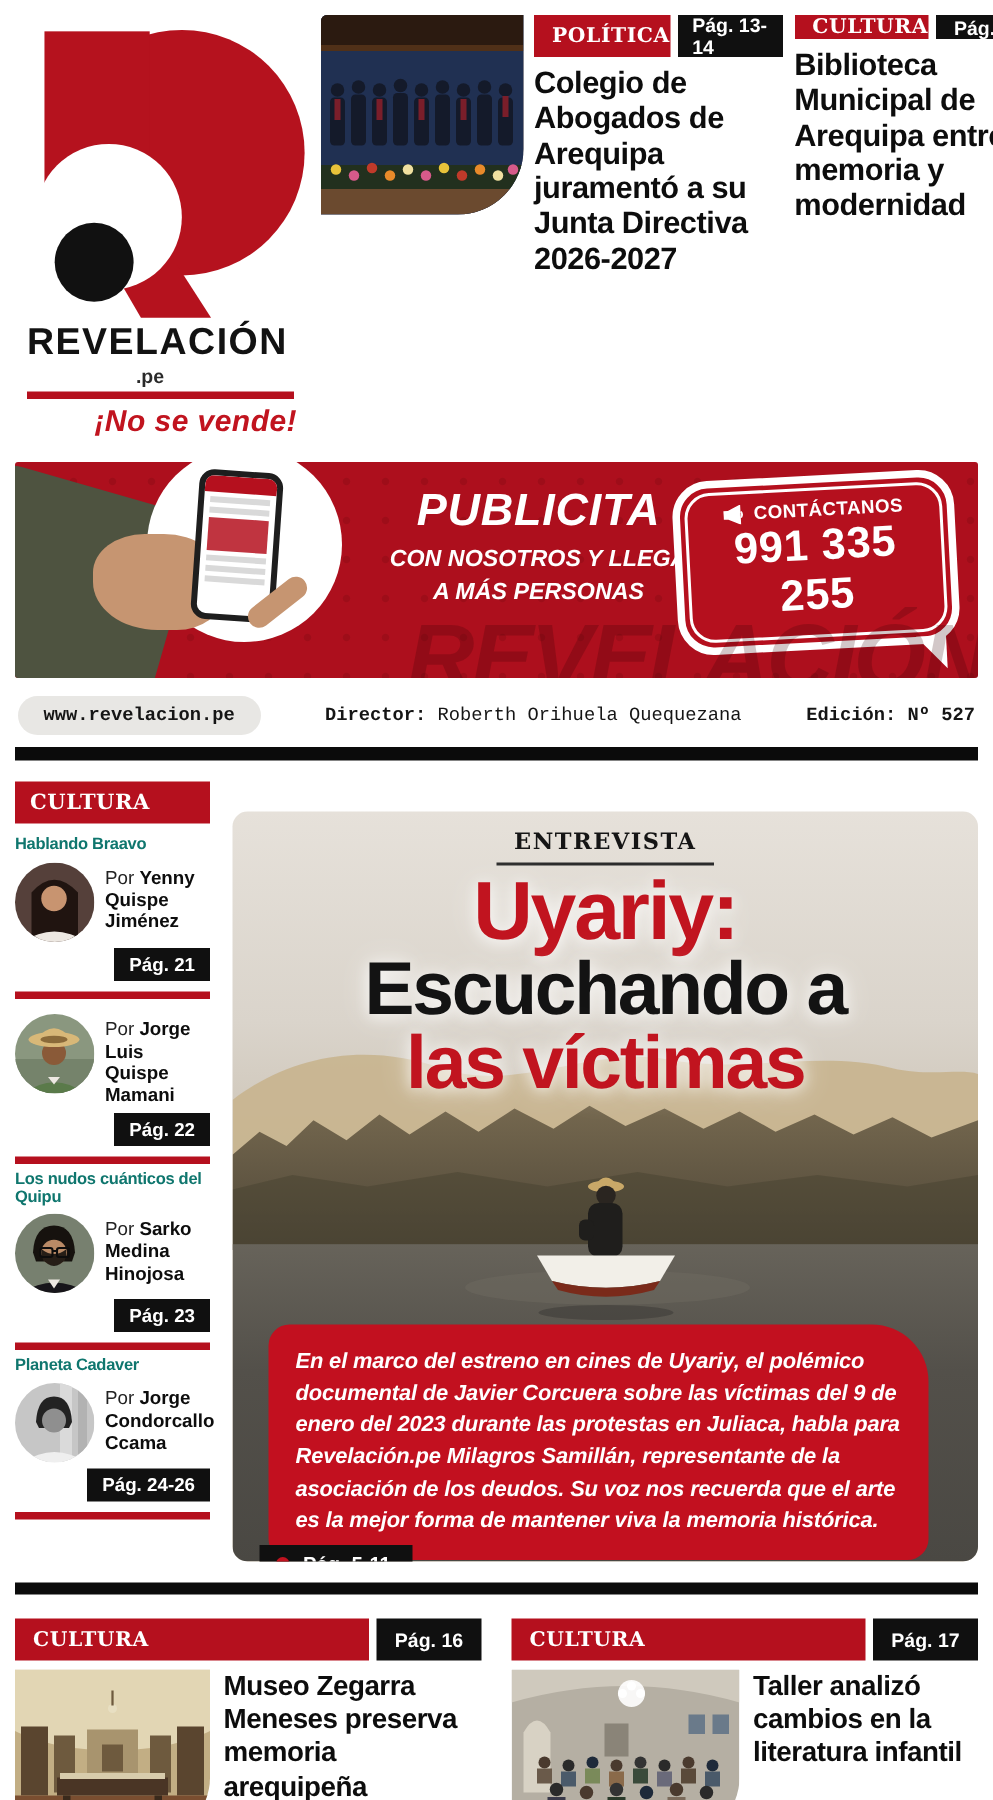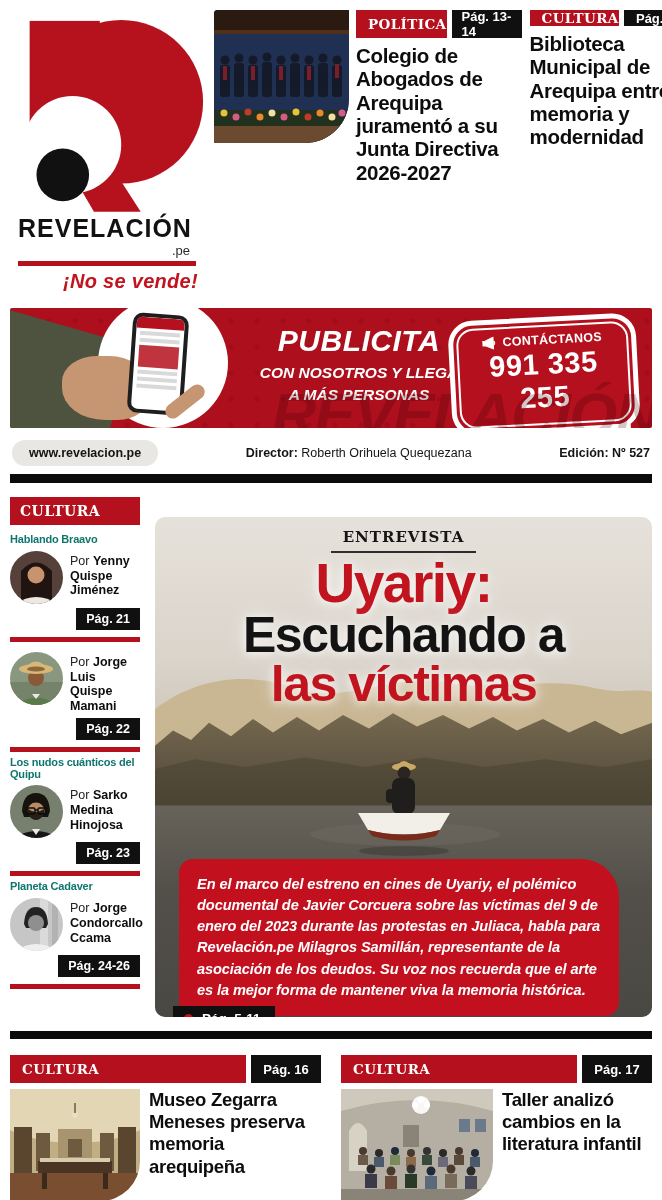--- a/index.html
+++ b/index.html
@@ -10,21 +10,21 @@
     padding:10px 10px 0;
     color:#111;
   }
   .red    { background:#B5101E; }
 
   
   .top { display:flex; height:278px; margin-bottom:6px; }
   .logo-block { width:204px; position:relative; padding-top:2px; }
   .logo-mark { display:block; margin-left:6px; }
   .brand-name { font-size:25px; font-weight:bold; letter-spacing:1px; color:#121212; margin:2px 0 0 8px; }
-  .brand-tld  { text-align:right; font-size:13px; font-weight:normal; color:#2a2a2a; margin-right:16px; }
+  .brand-tld  { text-align:center; font-size:13px; font-weight:bold; color:#2a2a2a; margin-right:16px; }
   .brand-rule { height:5px; background:#B5101E; margin:3px 0 4px 8px; width:178px; }
   .brand-tagline { text-align:right; color:#C1141F; font-weight:bold; font-style:italic; font-size:20px; margin-right:8px; letter-spacing:.3px; }
   .vline { width:2px; background:#1d1d1d; height:260px; margin:6px 5px 0 3px; }
 
   .stories { flex:1; display:flex; flex-direction:row; gap:8px; }
   .story { height:135px; display:flex; }
   .story .photo { flex:none; overflow:hidden; background:#223; }
   .story .photo svg { display:block; width:100%; height:100%; }
   .photo-abogados { width:135px; height:133px; border-radius:4px 0 44px 0; }
   .photo-library  { width:150px; height:133px; border-radius:0 4px 0 44px; }
@@ -32,21 +32,21 @@
   .story1 .col { padding-left:7px; }
   .story2 .col { padding-right:7px; }
   .label-row { display:flex; gap:5px; height:28px; }
   .label { flex:1; background:#B5101E; color:#fff; font-family:"DejaVu Serif", serif; font-weight:bold;
            font-size:13.5px; letter-spacing:.4px; display:flex; align-items:center; padding-left:12px; }
   .badge { background:#101010; color:#fff; font-weight:bold; font-size:13px;
            display:flex; align-items:center; justify-content:center; padding:0 10px; min-width:70px; }
   .story-headline { margin-top:6px; font-size:20.5px; line-height:1.14; font-weight:bold; letter-spacing:-.3px; color:#0d0d0d; }
 
   
-  .banner { position:relative; height:120px; margin:20px 0 12px; overflow:hidden; border-radius:2px;
+  .banner { position:relative; height:144px; margin:20px 0 12px; overflow:hidden; border-radius:2px;
             background-color:#AD0F1D;
             background-image:radial-gradient(#9E0D19 2.2px, rgba(0,0,0,0) 2.8px);
             background-size:26px 26px; }
   .sleeve { position:absolute; left:-44px; top:14px; width:150px; height:150px; background:#4E5340;
             transform:rotate(16deg); border-radius:26px; }
   .hand { position:absolute; left:52px; top:48px; width:86px; height:64px; background:#C69571; border-radius:40% 45% 35% 50%; }
   .phone-circle { position:absolute; left:88px; top:-10px; width:130px; height:130px; background:#fff; border-radius:50%; }
   .phone { position:absolute; left:120px; top:6px; width:56px; height:100px; background:#1E1E1E; border-radius:10px;
            transform:rotate(4deg); padding:4px; }
   .screen { width:100%; height:100%; background:#fff; border-radius:6px; overflow:hidden; }
@@ -62,21 +62,21 @@
   .contact::after { content:''; position:absolute; right:10px; bottom:-17px; width:0; height:0;
                     border-left:20px solid transparent; border-top:22px solid #fff; }
   .bubble { background:#B5101E; border:5px solid #fff; border-radius:24px; padding:3px; }
   .bubble-inner { border:2.5px solid #fff; border-radius:17px; padding:6px 6px 9px; text-align:center; color:#fff; }
   .c-label { font-size:12.5px; font-weight:bold; display:flex; align-items:center; justify-content:center; gap:6px; letter-spacing:.3px; }
   .c-phone { font-size:29px; font-weight:bold; letter-spacing:.5px; margin-top:1px; }
   .wm { position:absolute; right:-6px; bottom:-22px; font-style:italic; font-weight:bold; font-size:62px;
         color:rgba(50,0,4,.22); letter-spacing:-2px; pointer-events:none; }
 
   
-  .info { display:flex; align-items:center; justify-content:space-between; margin:2px 2px 8px; font-size:12.5px; color:#151515; }
+  .info { display:flex; align-items:center; justify-content:space-between; margin:2px 2px 8px; font-size:12.5px; color:#151515;font-family:Liberation Mono, monospace; }
   .pill { background:#E8E7E4; border-radius:16px; padding:6px 17px; font-weight:bold; }
   .hr-thick { height:9px; background:#0B0B0B; margin:6px 0 14px; }
   .hr-thick2 { height:8px; background:#0B0B0B; margin:0 0 16px; }
 
   
   .main { display:flex; gap:15px; margin-bottom:14px; height:520px; }
   .sidebar { width:130px; flex:none; }
   .sb-head { height:28px; color:#fff; font-family:"DejaVu Serif", serif; font-weight:bold; font-size:14px;
              letter-spacing:.4px; display:flex; align-items:center; padding-left:10px; margin-bottom:4px; }
   .sb-item { padding-top:5px; }

